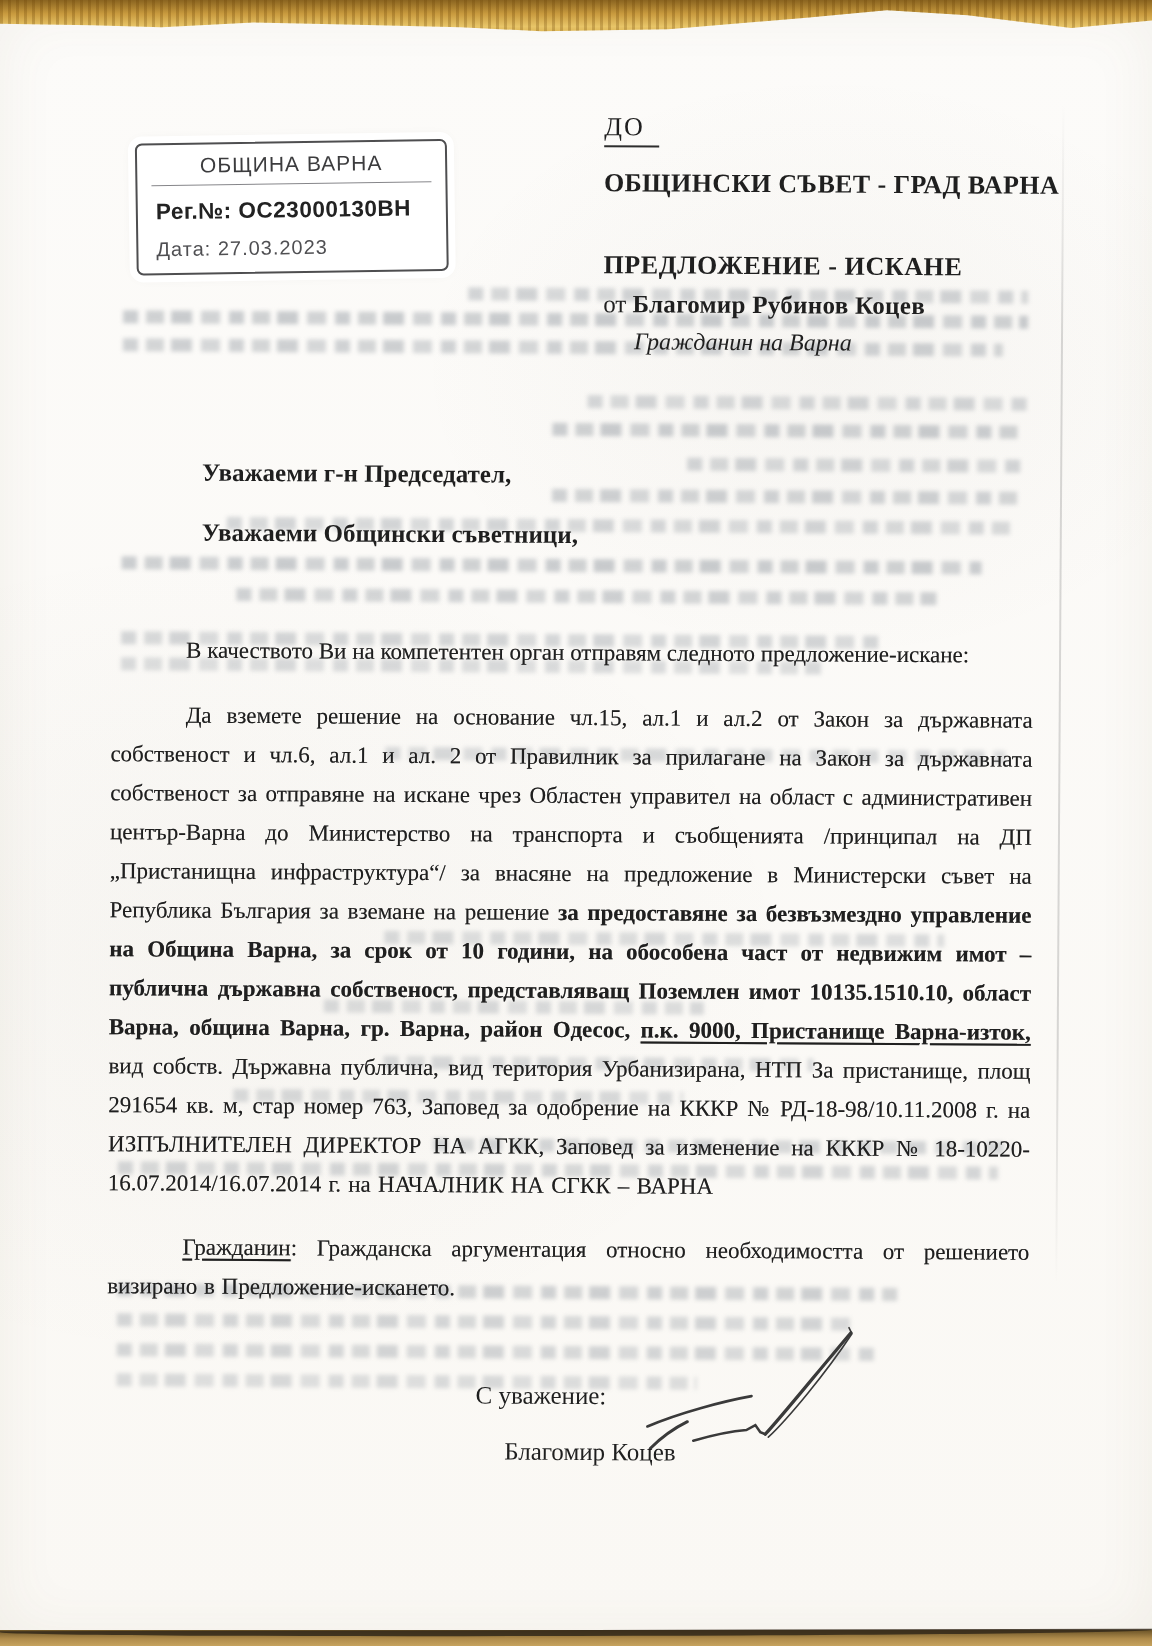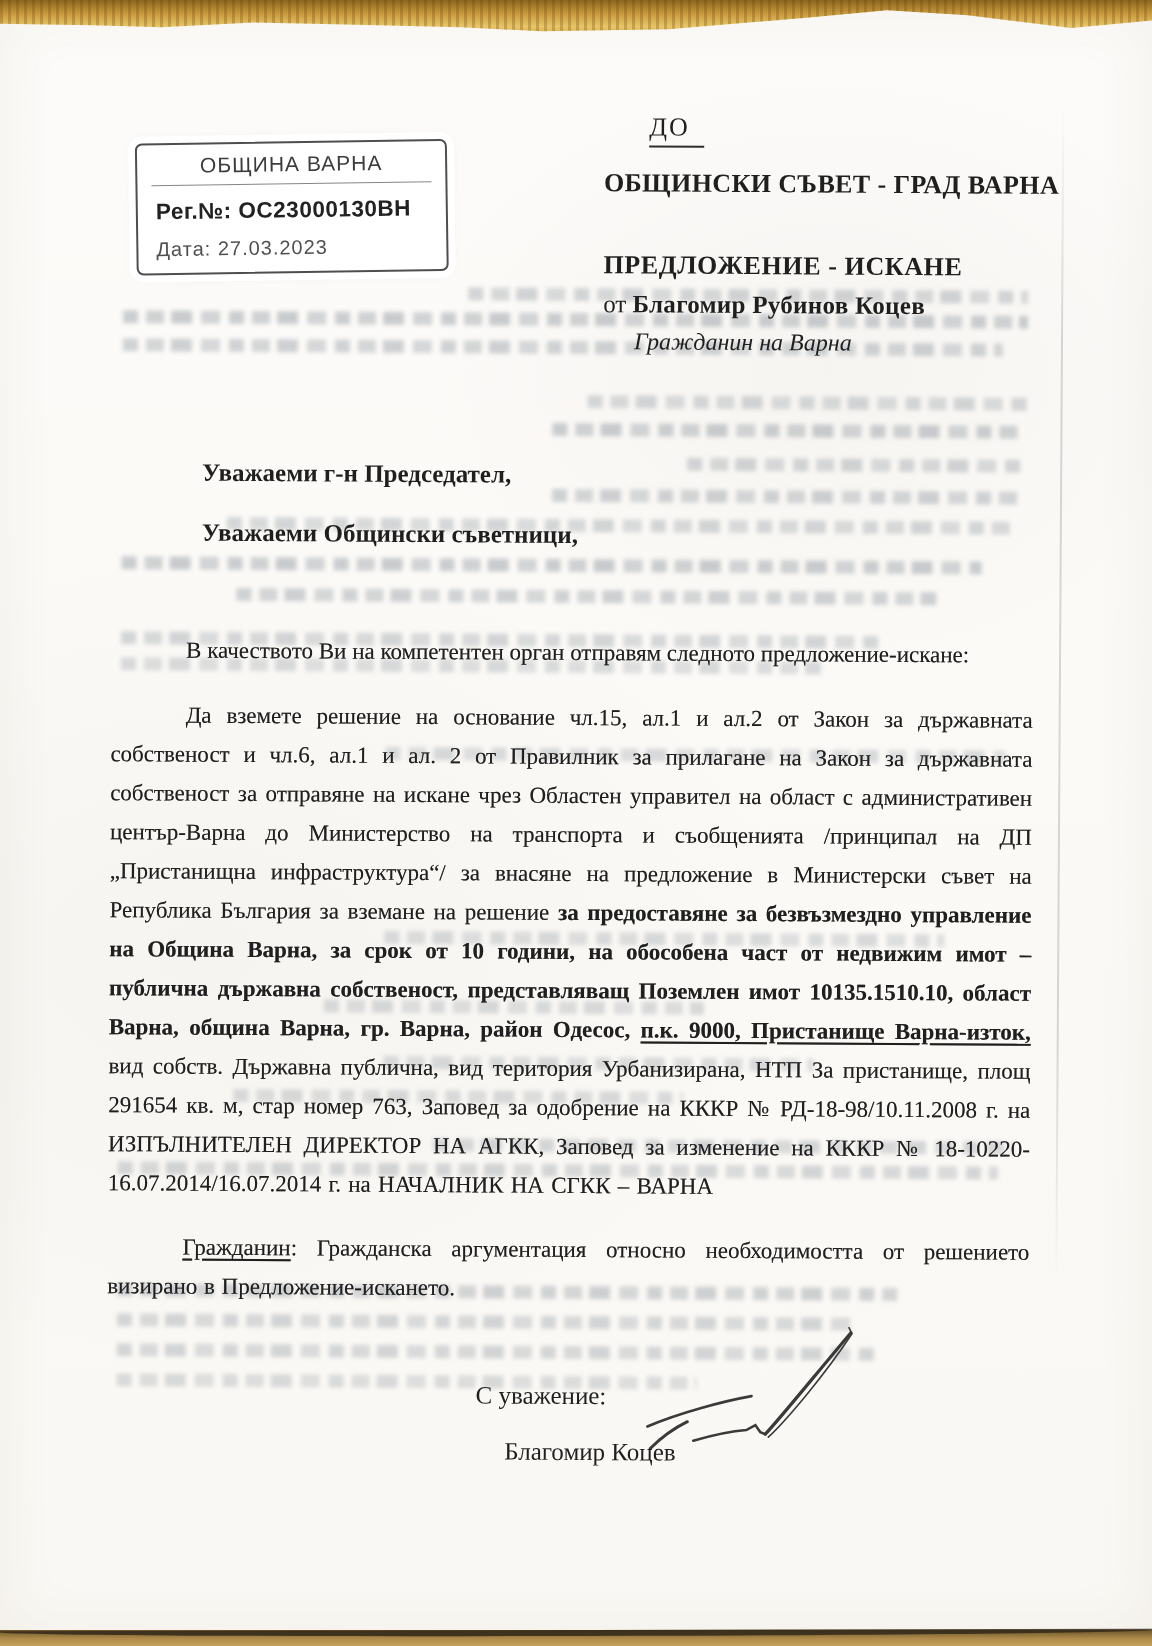--- a/index.html
+++ b/index.html
@@ -62,21 +62,21 @@
     font-family:"Liberation Sans", sans-serif;
     box-shadow:0 0 0 7px rgba(255,255,255,.95), 0 0 14px rgba(70,60,40,.10);
   }
   .stamp-org { text-align:center; font-size:21px; letter-spacing:1px; color:#3c3c3e; }
   .stamp-hr { border:none; border-top:1.6px solid #86868a; margin:7px -4px 13px -4px; }
   .stamp-reg { font-size:22.5px; font-weight:bold; color:#222; letter-spacing:.5px; }
   .stamp-date { font-size:20px; color:#4f4f52; margin-top:13px; letter-spacing:1px; }
 
   
   .hdr-to { left:605px; top:102px; font-size:26px; letter-spacing:2px;
-            border-bottom:2px solid #2d2d2d; padding:0 14px 3px 0;margin-left:45px; }
+            border-bottom:2px solid #2d2d2d; padding:0 14px 3px 0; }
   .hdr-recipient { left:605px; top:158px; font-size:26px; font-weight:bold; letter-spacing:.4px; }
   .hdr-title { left:605px; top:240px; font-size:26px; font-weight:bold; letter-spacing:.6px; }
   .hdr-from { left:605px; top:280px; font-size:25px; }
   .hdr-from b { letter-spacing:.3px; }
   .hdr-role { left:636px; top:318px; font-size:24px; font-style:italic; }
 
   .salut1 { left:205px; top:451px; font-size:25px; font-weight:bold; }
   .salut2 { left:205px; top:511px; font-size:25px; font-weight:bold; }
 
   .text-flow { position:absolute; left:115px; top:623px; width:922px;

